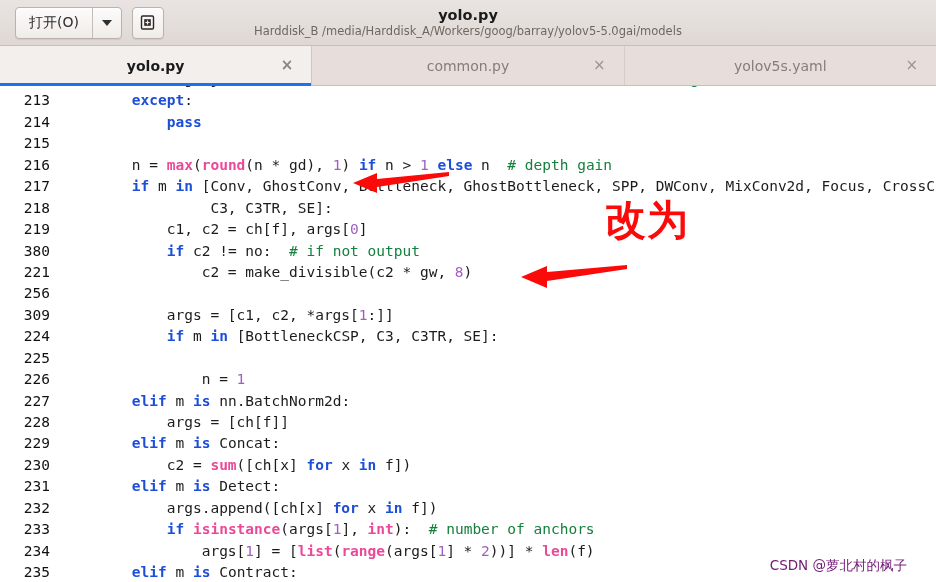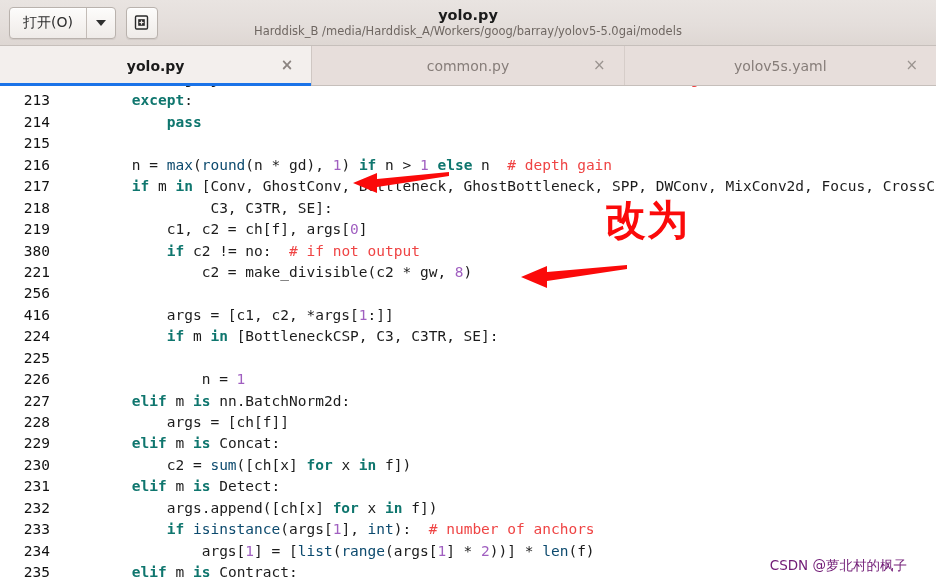--- a/index.html
+++ b/index.html
@@ -23,21 +23,21 @@
     box-sizing: border-box;
     background: linear-gradient(to bottom, #e9e4e1 0%, #e4dedb 55%, #ded7d3 100%);
     border-bottom: 1px solid #c6bfbb;
     display: flex;
     align-items: center;
     position: relative;
   }
   .tb-left {
     display: flex;
     align-items: center;
-    padding-left: 9px;
+    padding-left: 15px;
     gap: 10px;
     z-index: 3;
   }
   .openbtn-group {
     display: flex;
     height: 30px;
     border: 1px solid #b9b2ad;
     border-radius: 4px;
     background: linear-gradient(to bottom, #fdfcfb, #efebe8);
     box-shadow: 0 1px 0 rgba(255,255,255,0.7) inset, 0 1px 1px rgba(0,0,0,0.07);
@@ -173,24 +173,24 @@
     color: #101010;
     font-family: "DejaVu Sans Mono", "Liberation Mono", monospace;
     font-size: 14.5px;
   }
   .linetext {
     padding-left: 12px;
     color: #1c1c1c;
     white-space: pre;
   }
   
-  .kw   { color: #0f766e; font-weight: bold; }      
-  .fn   { color: #0c4a6e; }                      
+  .kw   { color: #1d4ed8; font-weight: bold; }      
+  .fn   { color: #ec4899; font-weight: bold; }                      
   .num  { color: #a05fc0; }                      
-  .cmt  { color: #ef4444; }                      
+  .cmt  { color: #15803d; }                      
   .pl   { color: #1c1c1c; }                      
 
   
   .anno-layer {
     position: absolute;
     left: 0; top: 0;
     width: 936px; height: 410px;
     pointer-events: none;
     z-index: 5;
     margin-left: 29px;
@@ -266,21 +266,21 @@
       <div class="code-line"><span class="lineno">213</span><span class="linetext"><span class="pl">        </span><span class="kw">except</span><span class="pl">:</span></span></div>
       <div class="code-line"><span class="lineno">214</span><span class="linetext"><span class="pl">            </span><span class="kw">pass</span></span></div>
       <div class="code-line"><span class="lineno">215</span><span class="linetext"></span></div>
       <div class="code-line"><span class="lineno">216</span><span class="linetext"><span class="pl">        n = </span><span class="fn">max</span><span class="pl">(</span><span class="fn">round</span><span class="pl">(n * gd), </span><span class="num">1</span><span class="pl">) </span><span class="kw">if</span><span class="pl"> n &gt; </span><span class="num">1</span><span class="pl"> </span><span class="kw">else</span><span class="pl"> n  </span><span class="cmt"># depth gain</span></span></div>
       <div class="code-line"><span class="lineno">217</span><span class="linetext"><span class="pl">        </span><span class="kw">if</span><span class="pl"> m </span><span class="kw">in</span><span class="pl"> [Conv, GhostConv, Bottleneck, GhostBottleneck, SPP, DWConv, MixConv2d, Focus, CrossConv,</span></span></div>
       <div class="code-line"><span class="lineno">218</span><span class="linetext"><span class="pl">                 C3, C3TR, SE]:</span></span></div>
       <div class="code-line"><span class="lineno">219</span><span class="linetext"><span class="pl">            c1, c2 = ch[f], args[</span><span class="num">0</span><span class="pl">]</span></span></div>
       <div class="code-line"><span class="lineno">380</span><span class="linetext"><span class="pl">            </span><span class="kw">if</span><span class="pl"> c2 != no:  </span><span class="cmt"># if not output</span></span></div>
       <div class="code-line"><span class="lineno">221</span><span class="linetext"><span class="pl">                c2 = make_divisible(c2 * gw, </span><span class="num">8</span><span class="pl">)</span></span></div>
       <div class="code-line"><span class="lineno">256</span><span class="linetext"></span></div>
-      <div class="code-line"><span class="lineno">416</span><span class="linetext"><span class="pl">            args = [c1, c2, *args[</span><span class="num">1</span><span class="pl">:]]</span></span></div>
+      <div class="code-line"><span class="lineno">309</span><span class="linetext"><span class="pl">            args = [c1, c2, *args[</span><span class="num">1</span><span class="pl">:]]</span></span></div>
       <div class="code-line"><span class="lineno">224</span><span class="linetext"><span class="pl">            </span><span class="kw">if</span><span class="pl"> m </span><span class="kw">in</span><span class="pl"> [BottleneckCSP, C3, C3TR, SE]:</span></span></div>
       <div class="code-line"><span class="lineno">225</span></div>
       <div class="code-line"><span class="lineno">226</span><span class="linetext"><span class="pl">                n = </span><span class="num">1</span></span></div>
       <div class="code-line"><span class="lineno">227</span><span class="linetext"><span class="pl">        </span><span class="kw">elif</span><span class="pl"> m </span><span class="kw">is</span><span class="pl"> nn.BatchNorm2d:</span></span></div>
       <div class="code-line"><span class="lineno">228</span><span class="linetext"><span class="pl">            args = [ch[f]]</span></span></div>
       <div class="code-line"><span class="lineno">229</span><span class="linetext"><span class="pl">        </span><span class="kw">elif</span><span class="pl"> m </span><span class="kw">is</span><span class="pl"> Concat:</span></span></div>
       <div class="code-line"><span class="lineno">230</span><span class="linetext"><span class="pl">            c2 = </span><span class="fn">sum</span><span class="pl">([ch[x] </span><span class="kw">for</span><span class="pl"> x </span><span class="kw">in</span><span class="pl"> f])</span></span></div>
       <div class="code-line"><span class="lineno">231</span><span class="linetext"><span class="pl">        </span><span class="kw">elif</span><span class="pl"> m </span><span class="kw">is</span><span class="pl"> Detect:</span></span></div>
       <div class="code-line"><span class="lineno">232</span><span class="linetext"><span class="pl">            args.append([ch[x] </span><span class="kw">for</span><span class="pl"> x </span><span class="kw">in</span><span class="pl"> f])</span></span></div>
       <div class="code-line"><span class="lineno">233</span><span class="linetext"><span class="pl">            </span><span class="kw">if</span><span class="pl"> </span><span class="fn">isinstance</span><span class="pl">(args[</span><span class="num">1</span><span class="pl">], </span><span class="fn">int</span><span class="pl">):  </span><span class="cmt"># number of anchors</span></span></div>

